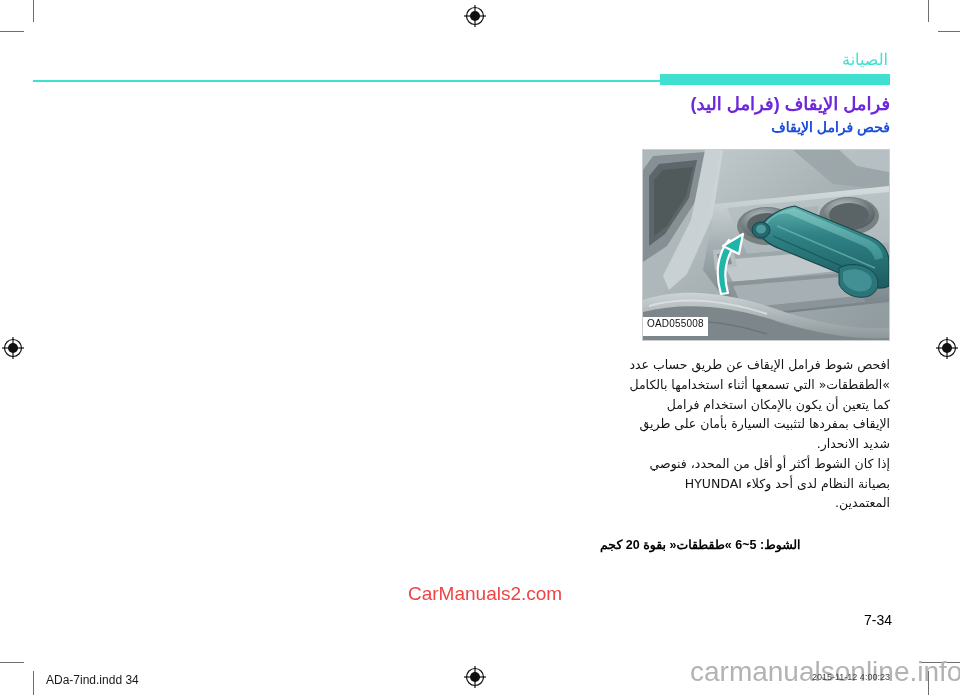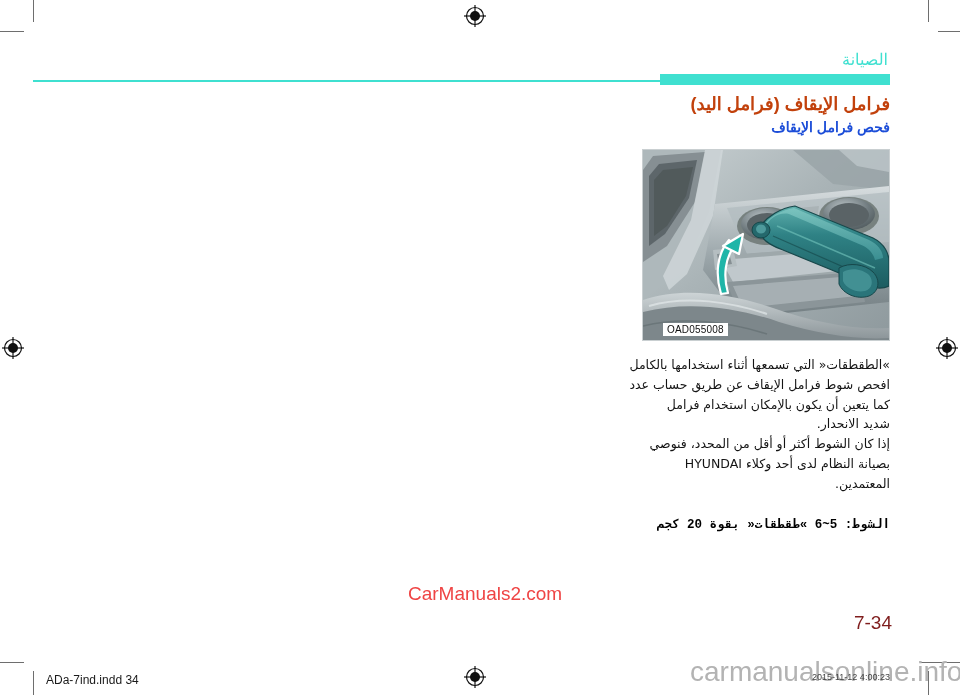--- a/index.html
+++ b/index.html
@@ -65,21 +65,21 @@
     position: absolute;
     top: 92px;
     right: 70px;
     width: 290px;
     text-align: right;
   }
 
   .page-title {
     font-size: 18px;
     font-weight: 700;
-    color: #c2410c;
+    color: #6d28d9;
     line-height: 1.35;
     margin: 0 0 2px 0;
     white-space: nowrap;
   }
   .page-subtitle {
     font-size: 14px;
     font-weight: 700;
     color: #1d4ed8;
     line-height: 1.35;
     margin: 0 0 12px 0;
@@ -92,27 +92,27 @@
     height: 190px;
     margin-left: auto;
     margin-right: 0;
     border: 1px solid #c9cfd1;
     background: #b9c2c4;
     overflow: hidden;
   }
   .figure svg { display: block; width: 100%; height: 100%; }
   .figure-caption {
     position: absolute;
-    left: 20px;
+    left: 0;
     bottom: 4px;
     background: #ffffff;
     color: #111;
     font-size: 10px;
     font-family: "Liberation Sans", sans-serif;
-    padding: 1px 4px 1px 4px;
+    padding: 1px 4px 7px 4px;
     direction: ltr;
     letter-spacing: 0.2px;
   }
 
   
   .body-copy {
     margin-top: 14px;
     font-size: 12.5px;
     line-height: 1.58;
     color: #141414;
@@ -122,32 +122,32 @@
   .body-copy p { margin: 0; }
   .body-copy p + p { margin-top: 0px; }
   .para-indent { text-indent: 0; }
 
   .spec-note {
     margin-top: 22px;
     font-size: 12.5px;
     font-weight: 700;
     line-height: 1.6;
     color: #000;
-    text-align: right;
-    font-family: Liberation Mono, monospace;
+    text-align: left;
+    font-family: Liberation Sans, sans-serif;
   }
   .spec-note p { margin: 0; }
 
   
   .page-number {
     position: absolute;
     right: 68px;
     top: 612px;
-    font-size: 19px;
-    color: #7f1d1d;
+    font-size: 14px;
+    color: #000000;
     direction: ltr;
     text-align: right;
     font-family: "Liberation Sans", sans-serif;
   }
 
   
   .watermark-center {
     position: absolute;
     left: 408px;
     top: 583px;
@@ -360,23 +360,24 @@
       <path d="M0 162 C 46 150, 96 158, 136 172 C 176 184, 212 190, 246 188 L246 190 L0 190 Z" fill="#7d878b"></path>
       <path d="M6 156 C 44 145, 88 152, 124 164" stroke="#e3e8e9" stroke-width="2" fill="none" opacity="0.7"></path>
       <path d="M0 176 C 40 166, 86 172, 124 184" stroke="#5f6a6e" stroke-width="1.6" fill="none" opacity="0.6"></path>
 
       <rect x="0" y="0" width="246" height="190" fill="none"></rect>
     </svg>
     <div class="figure-caption">OAD055008</div>
   </div>
 
   <div class="body-copy">
+    <p>افحص شوط فرامل الإيقاف عن طريق حساب عدد</p>
     <p>»الطقطقات« التي تسمعها أثناء استخدامها بالكامل</p>
-    <p>افحص شوط فرامل الإيقاف عن طريق حساب عدد</p>
     <p class="para-indent">كما يتعين أن يكون بالإمكان استخدام فرامل</p>
+    <p>الإيقاف بمفردها لتثبيت السيارة بأمان على طريق</p>
     <p>شديد الانحدار.</p>
     <p>إذا كان الشوط أكثر أو أقل من المحدد، فنوصي</p>
     <p>بصيانة النظام لدى أحد وكلاء HYUNDAI</p>
     <p>المعتمدين.</p>
   </div>
 
   <div class="spec-note">
     <p>الشوط: 5~6 »طقطقات« بقوة 20 كجم</p>
   </div>
 

